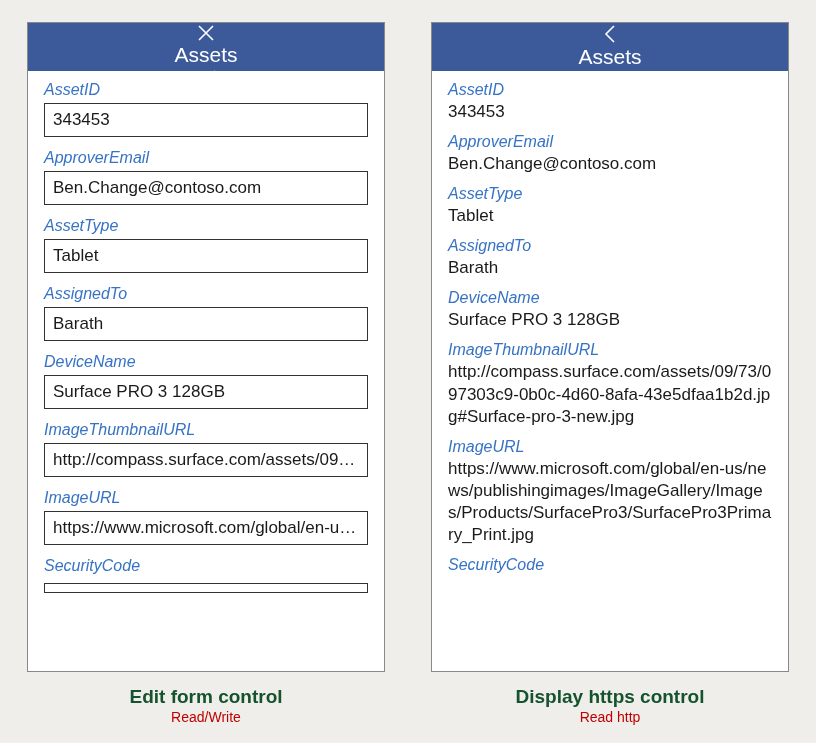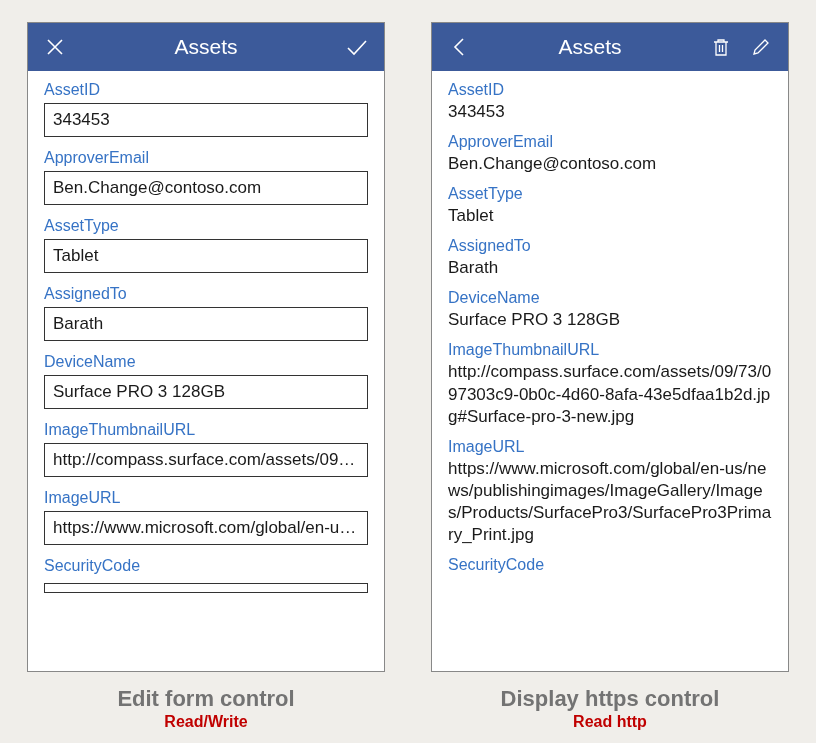--- a/index.html
+++ b/index.html
@@ -31,20 +31,21 @@
   .header {
     background: #3b5998;
     background: #3c5a99;
     height: 48px;
     color: #fff;
     display: flex;
     align-items: center;
     justify-content: space-between;
     padding: 0 14px;
     flex-shrink: 0;
+    flex-direction: column;
   }
   .hdr { background:#3c5a9a; }
   .title {
     font-size: 21px;
     font-weight: 400;
     flex: 1;
     text-align: center;
   }
   .icon-btn {
     width: 26px;
@@ -60,20 +61,21 @@
   .body {
     padding: 10px 16px 4px 16px;
     overflow: hidden;
   }
   .field { margin-bottom: 12px; }
   .field-label {
     color: #3673c5;
     font-size: 16px;
     margin-bottom: 4px;
     font-weight:400;
+    font-style:italic;
   }
   .field-input {
     width: 100%;
     border: 1px solid #333;
     padding: 6px 8px;
     font-size: 17px;
     font-family: inherit;
     color:#1a1a1a;
     height:34px;
     text-overflow: ellipsis;
@@ -86,28 +88,28 @@
     word-break: break-all;
     line-height:1.3;
   }
   .display .field { margin-bottom: 10px; }
   .display .field-label { margin-bottom:2px; font-size:16px;}
   .caption {
     text-align: center;
     margin-top: 14px;
   }
   .caption-main {
-    color: #737373;
+    color: #14532d;
     font-weight: 700;
-    font-size: 22px;
+    font-size: 19px;
   }
   .caption-sub {
     color: #c00000;
-    font-weight: 700;
-    font-size: 16px;
+    font-weight: 400;
+    font-size: 14px;
     margin-top:1px;
   }
 </style>
 </head>
 <body>
 
 <div class="phone-wrap">
   <div class="phone">
     <div class="header hdr">
       <div class="icon-btn">

